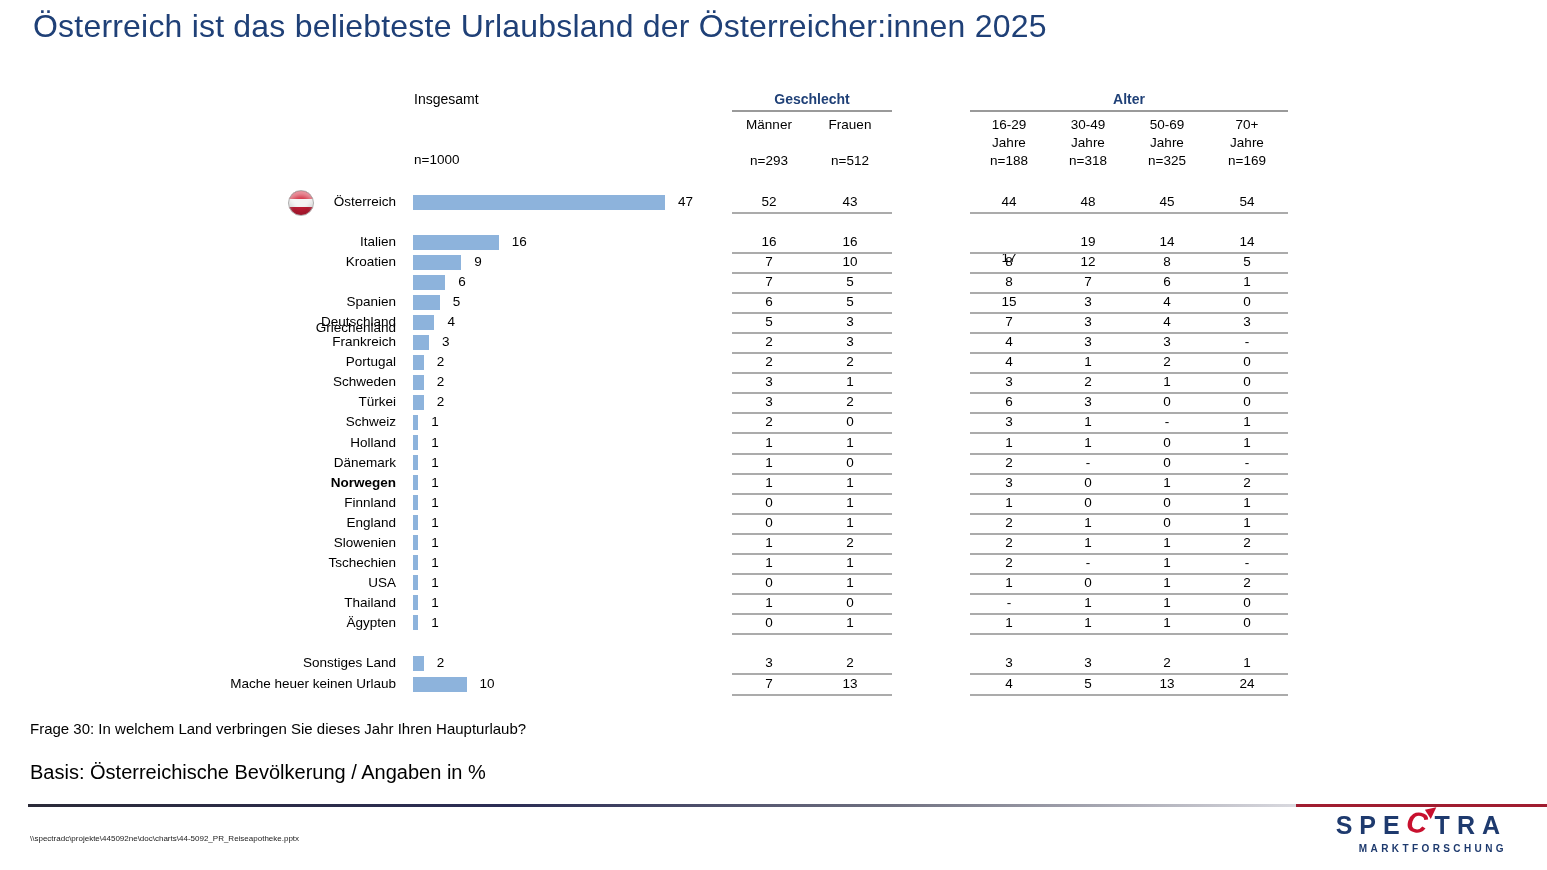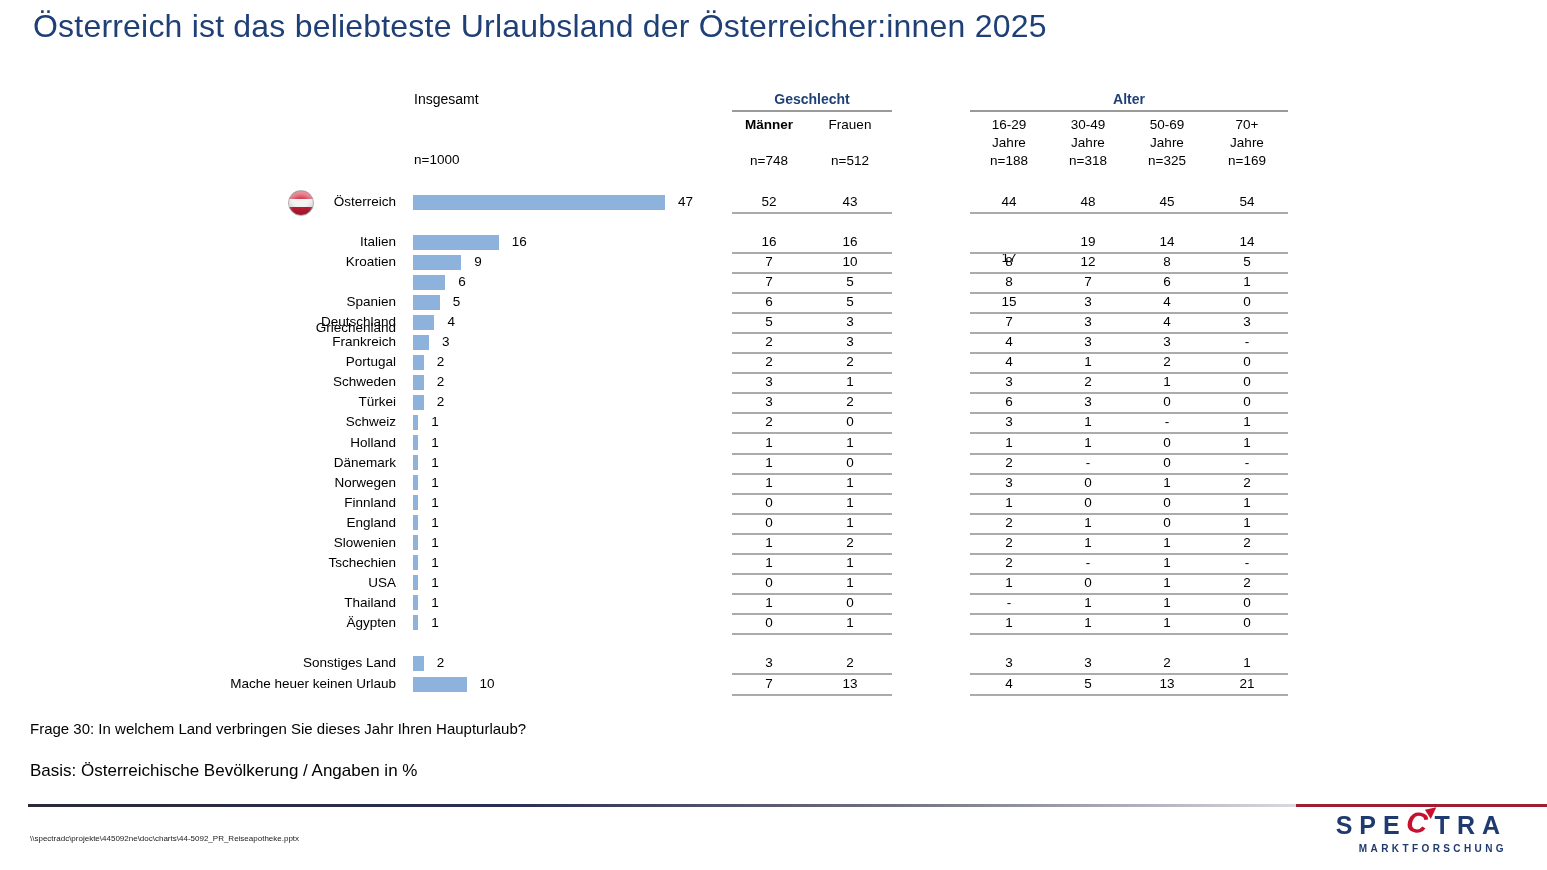--- a/index.html
+++ b/index.html
@@ -16,21 +16,21 @@
           white-space:nowrap;color:#000;}
   .bar{position:absolute;height:15px;background:#8DB3DC;}
   .rval{position:absolute;font-size:13.5px;color:#000;}
   .cell{position:absolute;width:70px;text-align:center;font-size:13.5px;color:#000;}
   .rline{position:absolute;height:2px;background:#ABABAB;}
   .flag{position:absolute;left:288px;width:26px;height:26px;border-radius:50%;
         border:1px solid #aeaeae;box-sizing:border-box;
         background:linear-gradient(to bottom,#D22B3F 0%,#D22B3F 32%,#F4F4F4 32%,#F4F4F4 65%,#BE1B34 65%,#BE1B34 100%);
         box-shadow:inset 0 5px 5px rgba(255,255,255,.5), inset 0 -4px 5px rgba(0,0,0,.18);}
   .foot-q{position:absolute;left:30px;top:720px;font-size:15px;}
-  .foot-b{position:absolute;left:30px;top:761px;font-size:17px;}
+  .foot-b{position:absolute;left:30px;top:761px;font-size:20px;}
   .rule{position:absolute;top:804px;left:28px;width:1268px;height:3px;
         background:linear-gradient(90deg,#2a2a38 0%,#2b2d55 38%,#6f7080 68%,#d9d9df 100%);}
   .rule-red{position:absolute;top:804px;left:1296px;width:251px;height:3px;background:#A01C30;}
   .foot-path{position:absolute;left:30px;top:834px;font-size:8px;color:#222;}
   .foot-center{position:absolute;left:390px;top:829px;width:570px;text-align:center;font-size:17px;color:#111;}
   .foot-center .sep{margin:0 9px;}
   .logo{position:absolute;right:40px;top:811px;text-align:right;}
   .logo-brand{font-size:25px;font-weight:700;color:#1E3A6E;letter-spacing:7px;white-space:nowrap;}
   .logo-c{position:relative;display:inline-block;top:-1px;}
   .c-glyph{display:inline-block;color:#C8102E;font-weight:700;font-size:29px;line-height:24px;
@@ -50,22 +50,22 @@
   <div class="col-head" style="left:414px;">Insgesamt</div>
   <div class="col-n" style="left:414px;">n=1000</div>
 
   <div class="grp-head" style="left:732px;width:160px;">Geschlecht</div>
   <div class="grp-line" style="left:732px;width:160px;top:110px;"></div>
 
   <div class="grp-head" style="left:970px;width:318px;">Alter</div>
   <div class="grp-line" style="left:970px;width:318px;top:110px;"></div>
 
   <div id="subheads">
-      <div class="subhead" style="left: 724px; top: 116px; width: 90px; font-weight: bold;">Männer</div>
-      <div class="subhead" style="left: 724px; top: 152px; width: 90px;">n=748</div>
+      <div class="subhead" style="left: 724px; top: 116px; width: 90px;">Männer</div>
+      <div class="subhead" style="left: 724px; top: 152px; width: 90px;">n=293</div>
       <div class="subhead" style="left: 805px; top: 116px; width: 90px;">Frauen</div>
       <div class="subhead" style="left: 805px; top: 152px; width: 90px;">n=512</div>
       <div class="subhead" style="left: 964px; top: 116px; width: 90px;">
         <div>16-29</div>
         <div>Jahre</div>
       </div>
       <div class="subhead" style="left: 964px; top: 152px; width: 90px;">n=188</div>
       <div class="subhead" style="left: 1043px; top: 116px; width: 90px;">
         <div>30-49</div>
         <div>Jahre</div>
@@ -221,21 +221,21 @@
       <div class="bar" style="left: 413px; top: 455.05px; width: 5.362px;"></div>
       <div class="rval" style="left: 431.362px; top: 454.55px;">1</div>
       <div class="cell" style="left: 734px; top: 454.55px;">1</div>
       <div class="cell" style="left: 815px; top: 454.55px;">0</div>
       <div class="cell" style="left: 974px; top: 454.55px;">2</div>
       <div class="cell" style="left: 1053px; top: 454.55px;">-</div>
       <div class="cell" style="left: 1132px; top: 454.55px;">0</div>
       <div class="cell" style="left: 1212px; top: 454.55px;">-</div>
       <div class="rline" style="left: 732px; width: 160px; top: 472.55px;"></div>
       <div class="rline" style="left: 970px; width: 318px; top: 472.55px;"></div>
-      <div class="rlabel" style="top: 474.6px;">Norwegen</div>
+      <div class="rlabel" style="top: 474.6px; font-weight: bold;">Norwegen</div>
       <div class="bar" style="left: 413px; top: 475.1px; width: 5.362px;"></div>
       <div class="rval" style="left: 431.362px; top: 474.6px;">1</div>
       <div class="cell" style="left: 734px; top: 474.6px;">1</div>
       <div class="cell" style="left: 815px; top: 474.6px;">1</div>
       <div class="cell" style="left: 974px; top: 474.6px;">3</div>
       <div class="cell" style="left: 1053px; top: 474.6px;">0</div>
       <div class="cell" style="left: 1132px; top: 474.6px;">1</div>
       <div class="cell" style="left: 1212px; top: 474.6px;">2</div>
       <div class="rline" style="left: 732px; width: 160px; top: 492.6px;"></div>
       <div class="rline" style="left: 970px; width: 318px; top: 492.6px;"></div>
@@ -328,21 +328,21 @@
       <div class="rline" style="left: 732px; width: 160px; top: 673px;"></div>
       <div class="rline" style="left: 970px; width: 318px; top: 673px;"></div>
       <div class="rlabel" style="top: 676px;">Mache heuer keinen Urlaub</div>
       <div class="bar" style="left: 413px; top: 676.5px; width: 53.62px;"></div>
       <div class="rval" style="left: 479.62px; top: 676px;">10</div>
       <div class="cell" style="left: 734px; top: 676px;">7</div>
       <div class="cell" style="left: 815px; top: 676px;">13</div>
       <div class="cell" style="left: 974px; top: 676px;">4</div>
       <div class="cell" style="left: 1053px; top: 676px;">5</div>
       <div class="cell" style="left: 1132px; top: 676px;">13</div>
-      <div class="cell" style="left: 1212px; top: 676px;">21</div>
+      <div class="cell" style="left: 1212px; top: 676px;">24</div>
       <div class="rline" style="left: 732px; width: 160px; top: 694px;"></div>
       <div class="rline" style="left: 970px; width: 318px; top: 694px;"></div>
     </div>
 
   <div class="foot-q">Frage 30: In welchem Land verbringen Sie dieses Jahr Ihren Haupturlaub?</div>
   <div class="foot-b">Basis: Österreichische Bevölkerung / Angaben in %</div>
   <div class="rule"></div>
   <div class="rule-red"></div>
   <div class="foot-path">\\spectradc\projekte\445092ne\doc\charts\44-5092_PR_Reiseapotheke.pptx</div>
 

